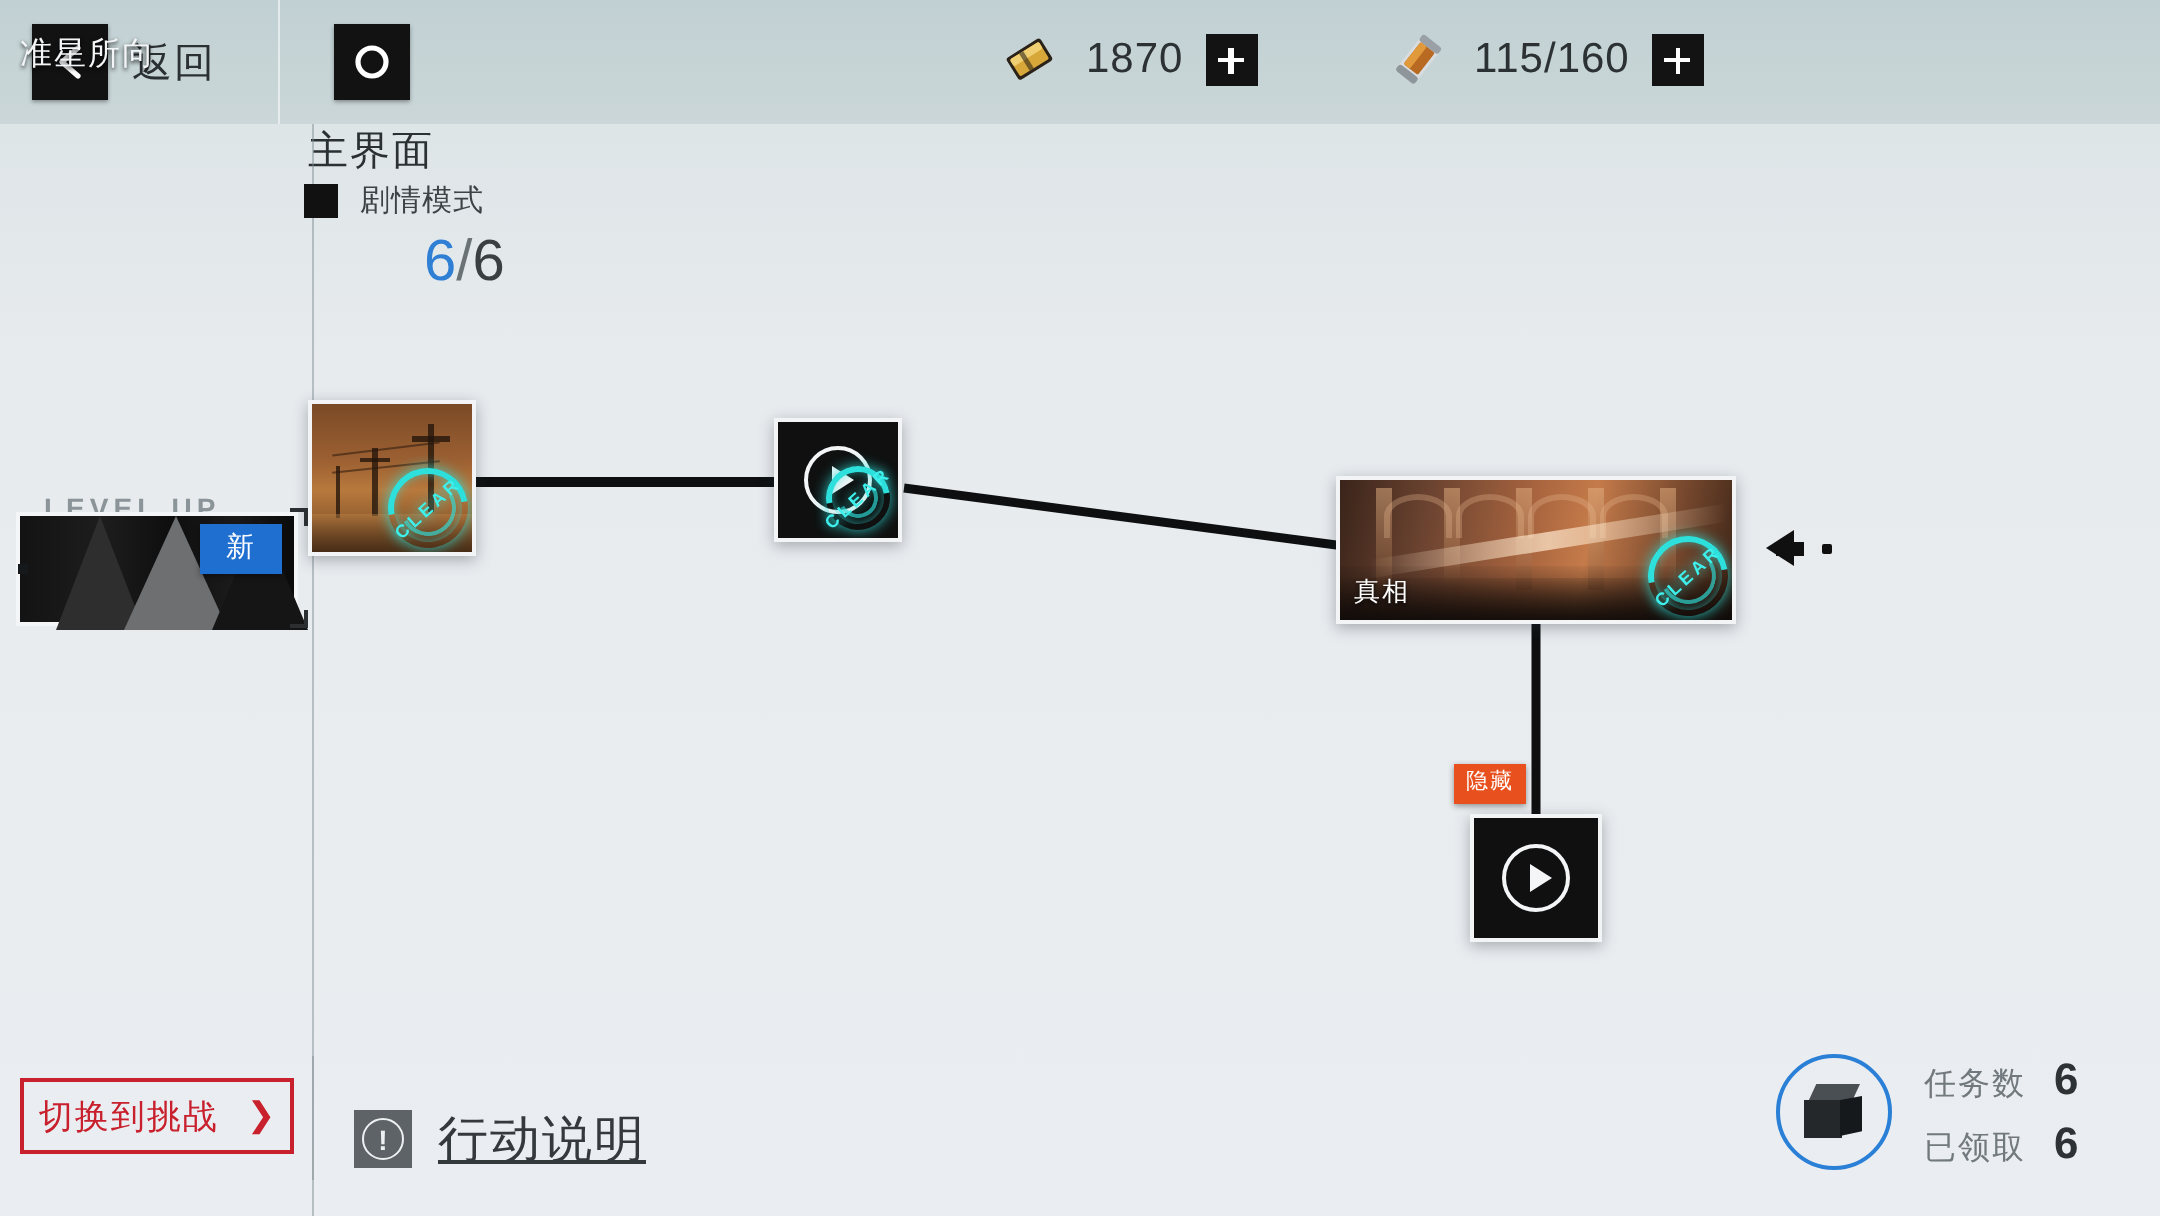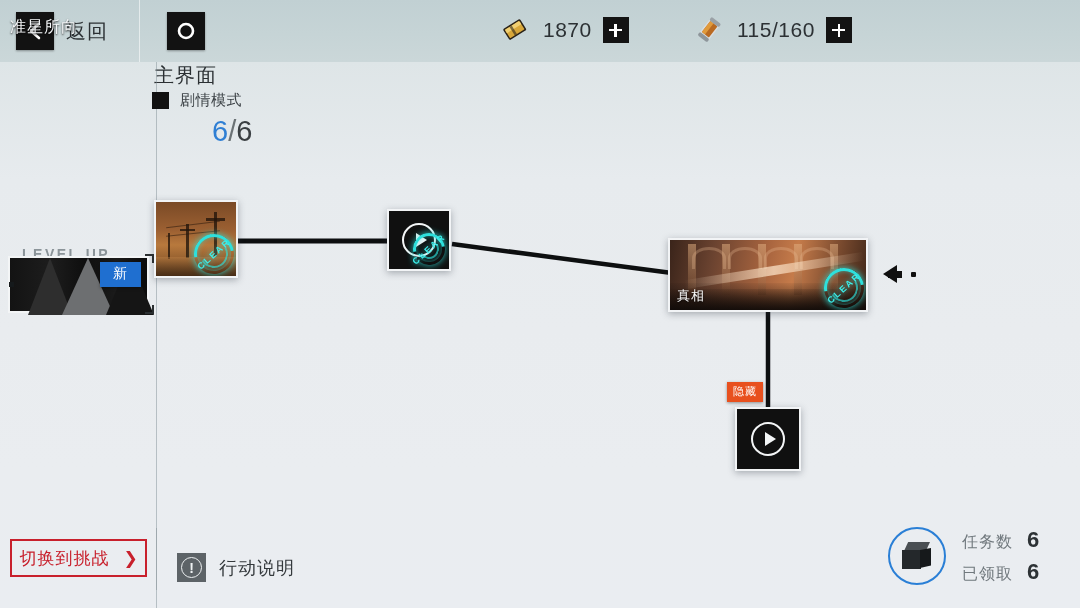--- a/index.html
+++ b/index.html
@@ -283,21 +283,21 @@
   #info-icon {
     width: 29px; height: 29px;
     background: #5d6367;
     display: flex; align-items: center; justify-content: center;
   }
   #info-icon .circ {
     width: 21px; height: 21px; border: 1.8px solid #eef1f2; border-radius: 50%;
     display: flex; align-items: center; justify-content: center;
     color: #eef1f2; font-size: 14px; font-weight: bold; line-height: 1;
   }
-  #action-label { font-size: 18px; color: #34393c; letter-spacing: 1px; }
+  #action-label { font-size: 25px; color: #34393c; letter-spacing: 1px; text-decoration: underline; }
 
   
   #mission-box {
     position: absolute; left: 888px; top: 527px;
     display: flex; align-items: center; gap: 16px;
   }
   #mission-circle {
     width: 58px; height: 58px; border-radius: 50%;
     border: 2px solid #2a7fd6;
     display: flex; align-items: center; justify-content: center;

